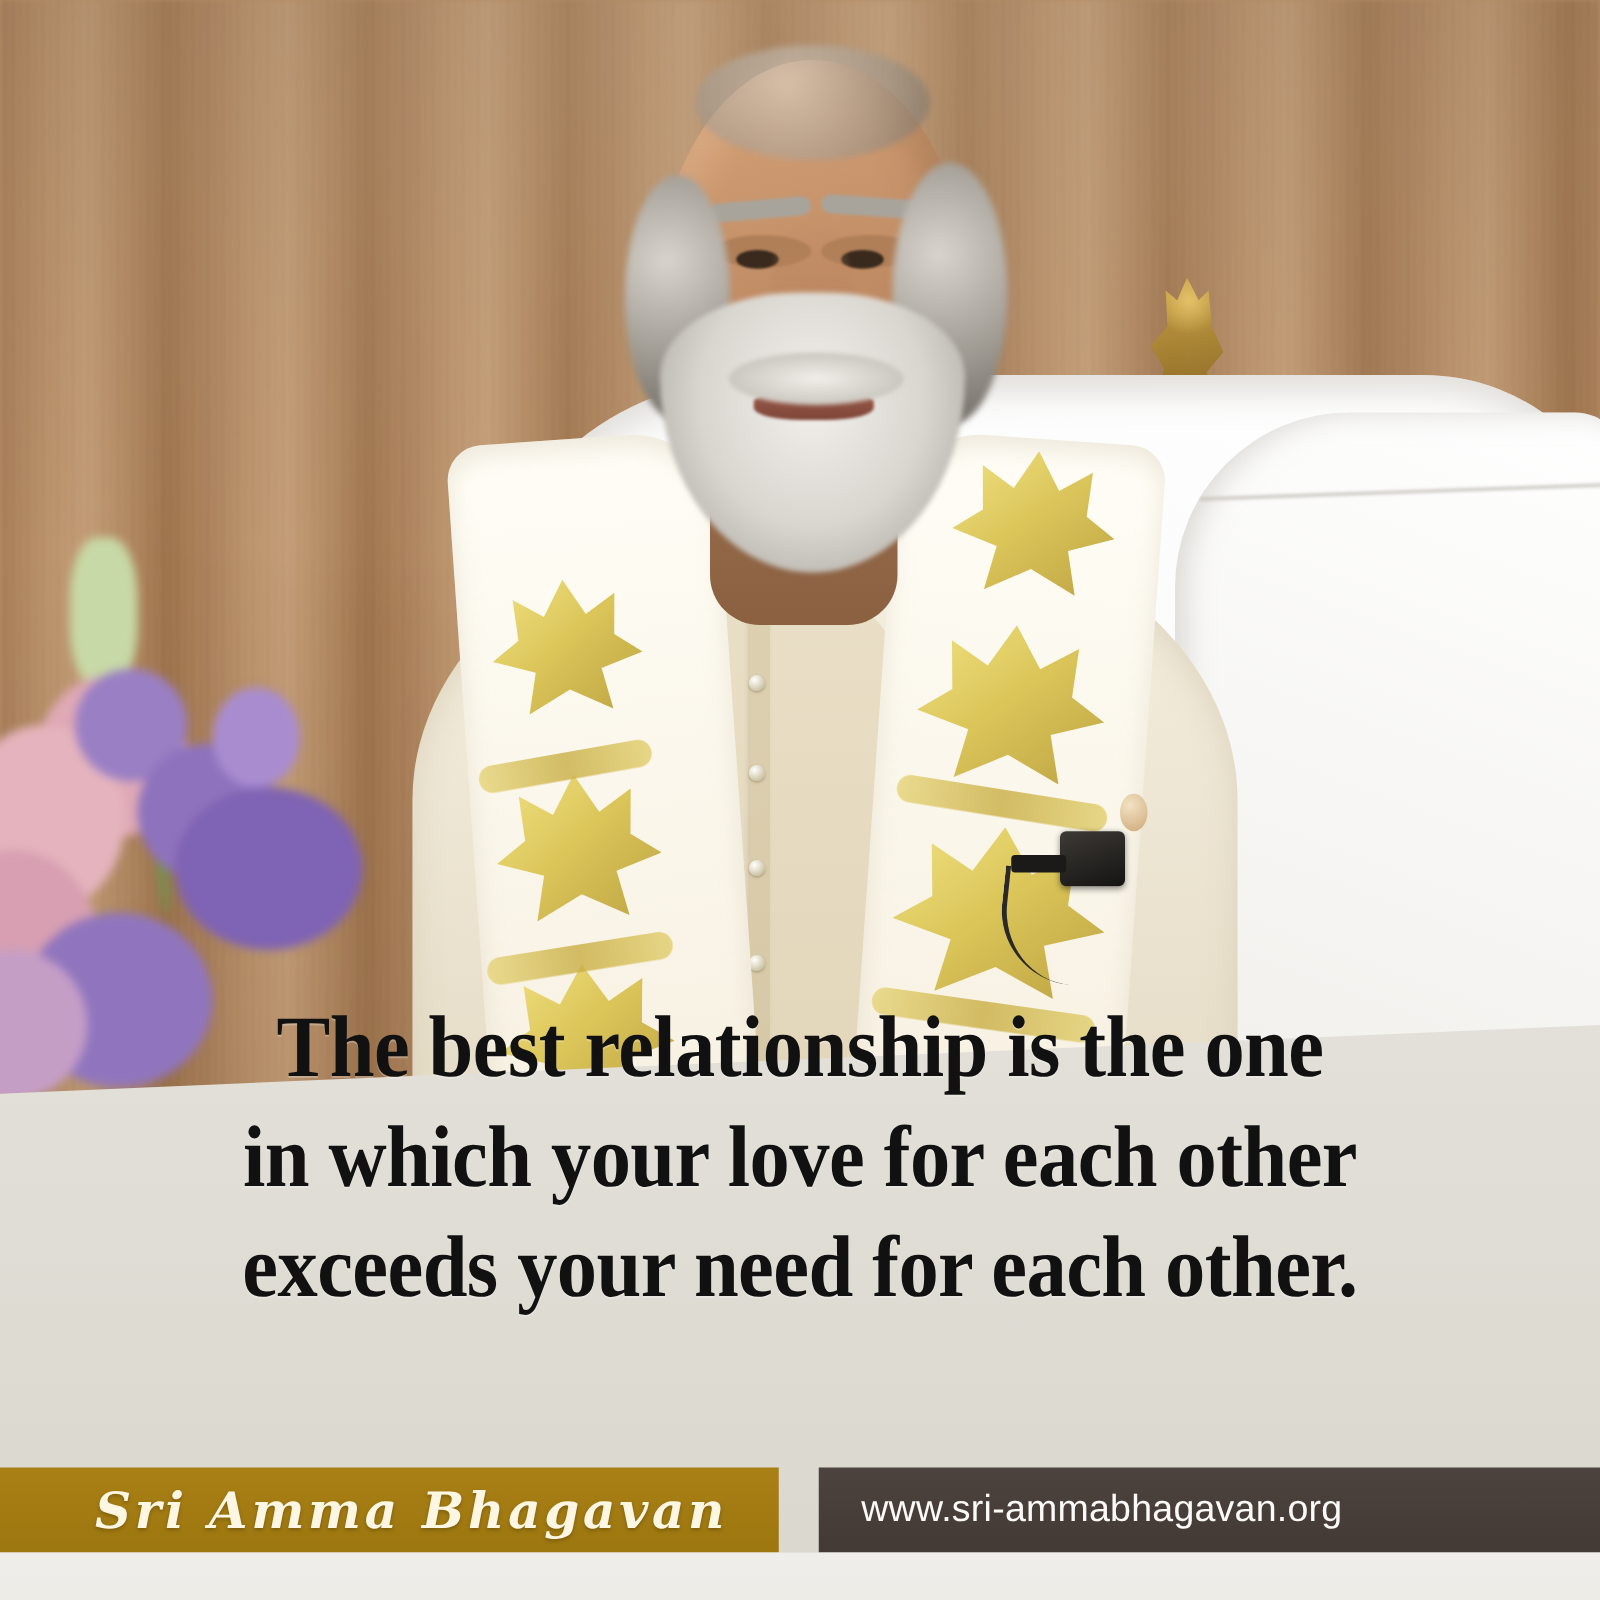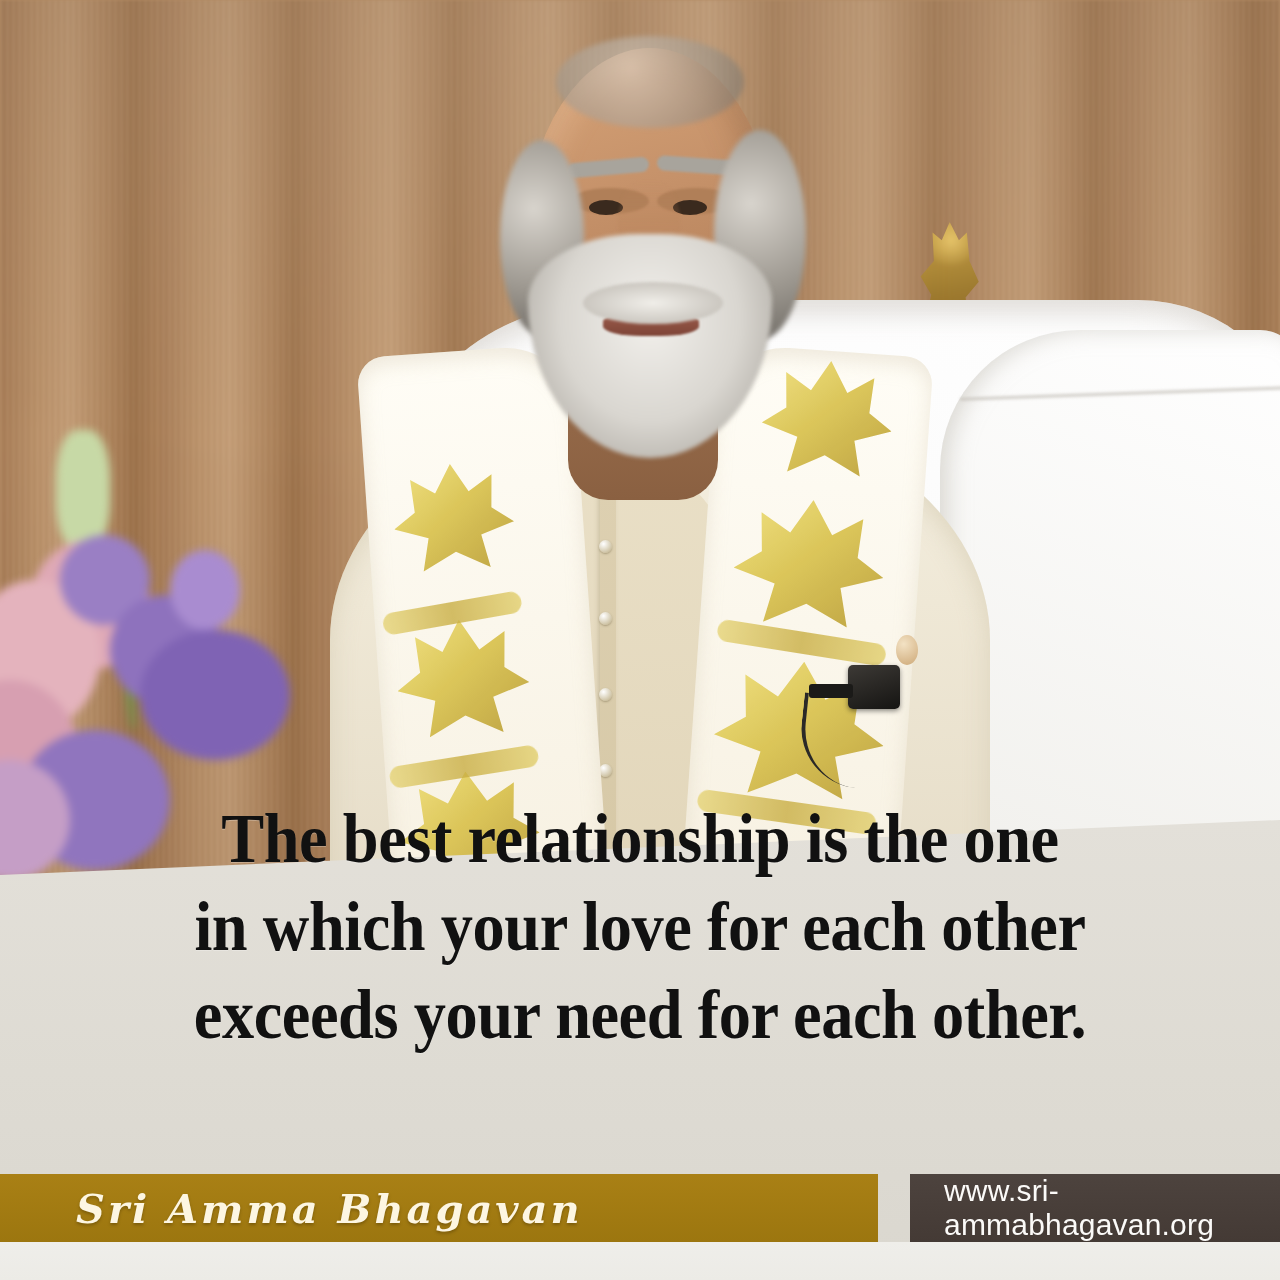--- a/index.html
+++ b/index.html
@@ -196,34 +196,34 @@
   .hdr-sub{
     margin-top:4px;margin-left:6px;
     font-family:"DejaVu Serif",serif;
     font-style:italic;font-weight:700;font-size:26px;letter-spacing:.6px;
     text-shadow:0 1px 3px rgba(70,45,25,.55);
   }
 
   
   .footer{position:absolute;left:0;top:1174px;width:1280px;height:68px;display:flex;}
   .f-gold{
-    width:878px;height:100%;
+    width:623px;height:100%;
     background:linear-gradient(180deg,#a98015,#9c760f);
     display:flex;align-items:center;
   }
   .f-brand{
     margin-left:76px;
     font-family:"DejaVu Serif",serif;
     font-style:italic;font-weight:700;font-size:40px;letter-spacing:3px;
     color:#fdf6e2;text-shadow:0 2px 3px rgba(80,58,5,.45);
   }
   .f-dark{
     flex:1;height:100%;
     background:linear-gradient(180deg,#4d433e,#443a35);
-    display:flex;align-items:center;justify-content:center;margin-left:32px;
+    display:flex;align-items:center;margin-left:32px;
   }
   .f-url{
     font-size:30px;color:#fbfaf8;letter-spacing:.2px;margin-left:34px;
   }
   .footer-strip{
     position:absolute;left:0;top:1242px;width:1280px;height:38px;
     background:linear-gradient(180deg,#EFEEEA,#ECEBE6);
   }
 </style>
 </head>

